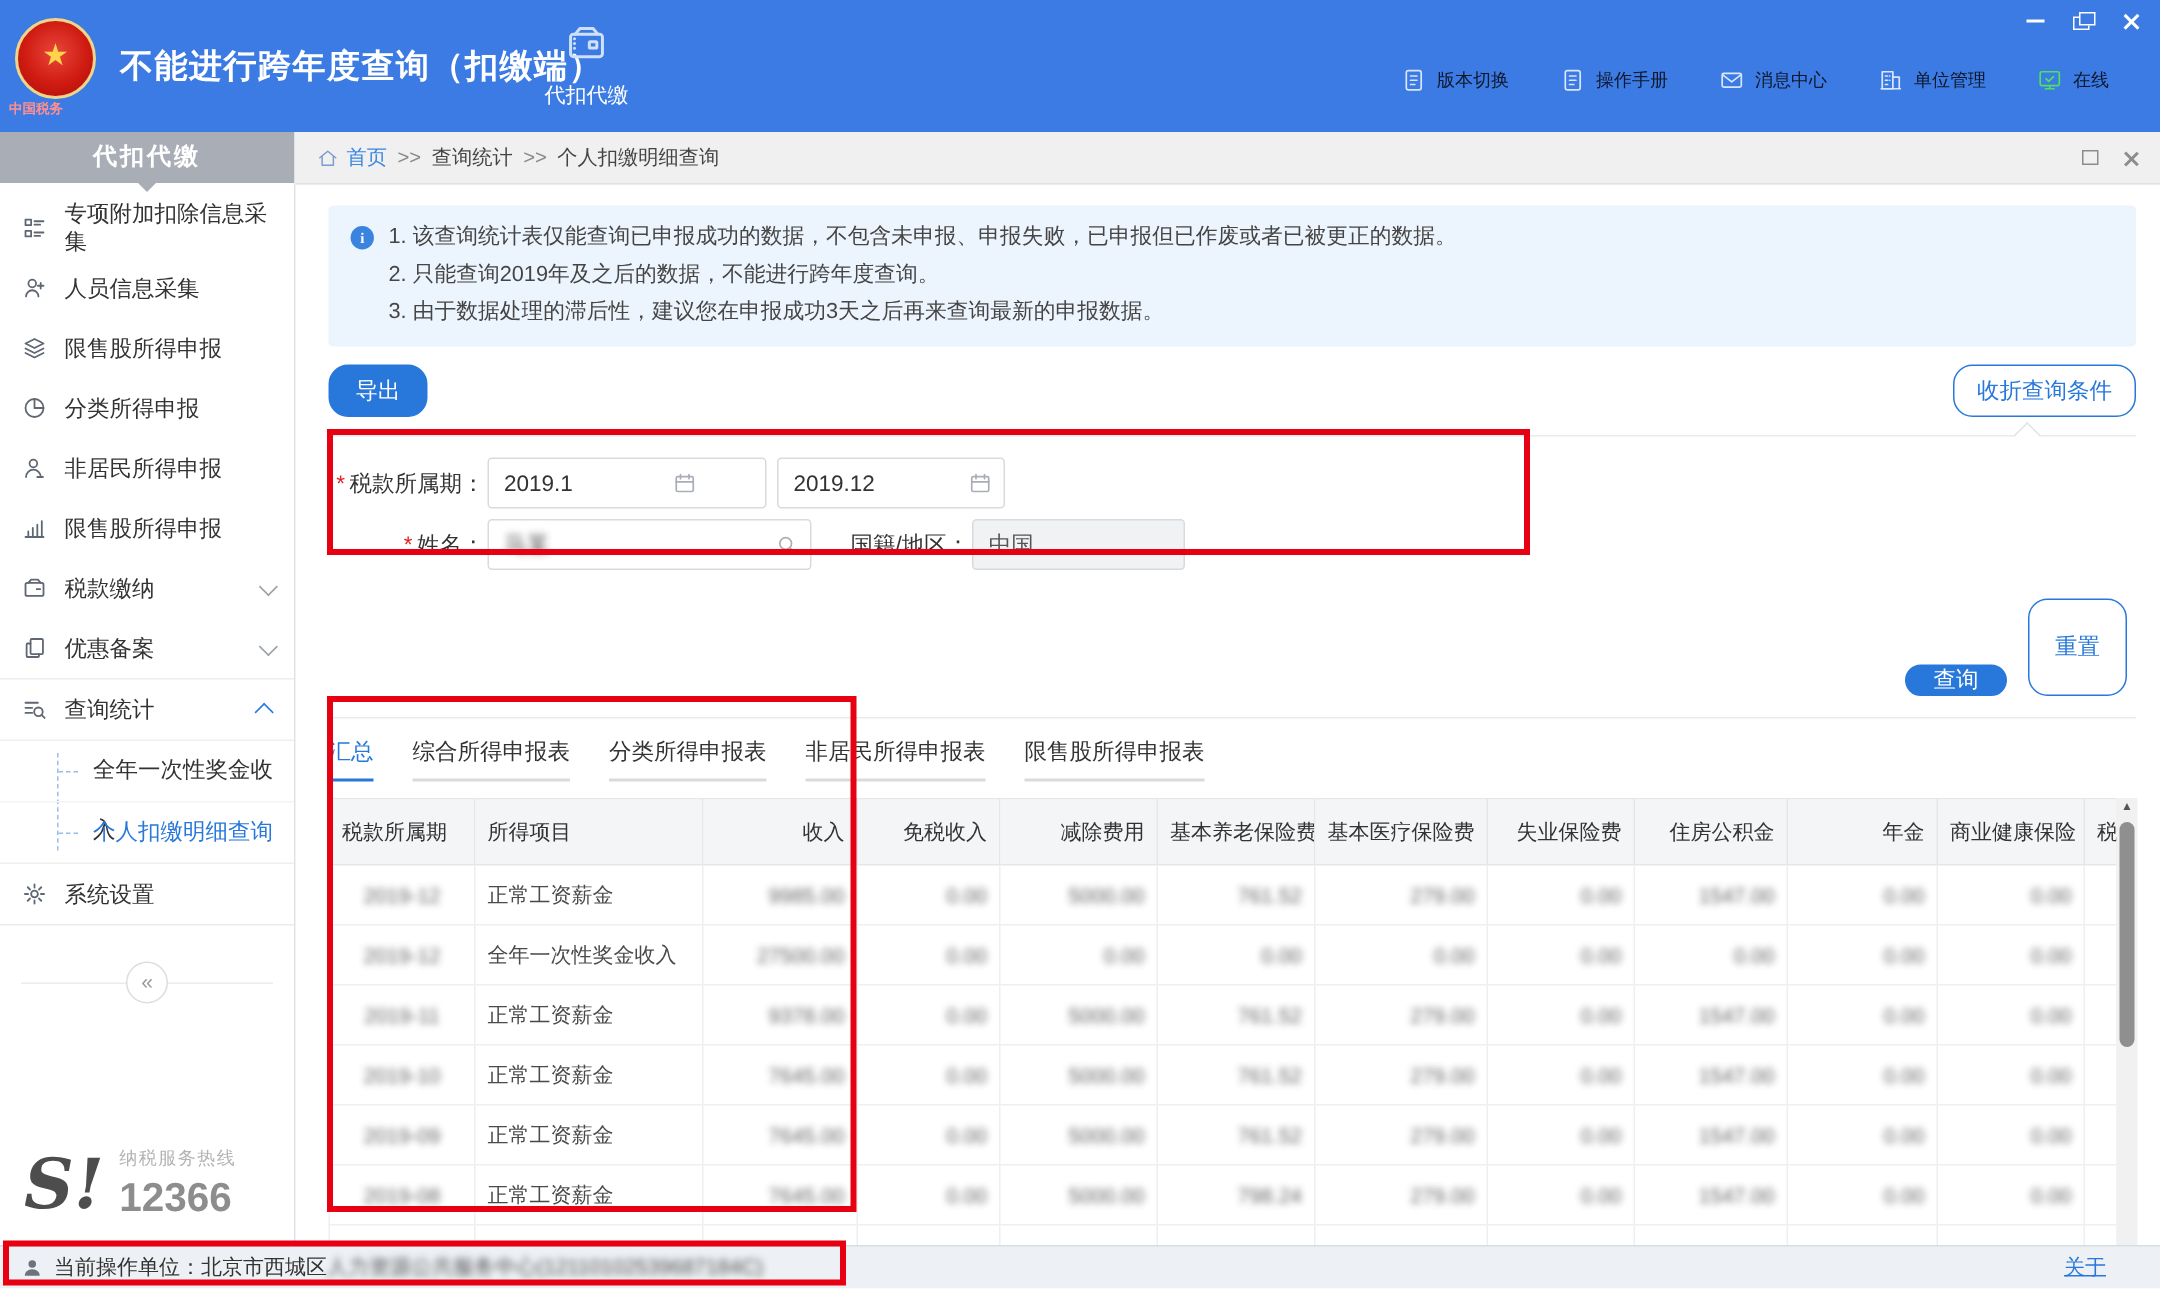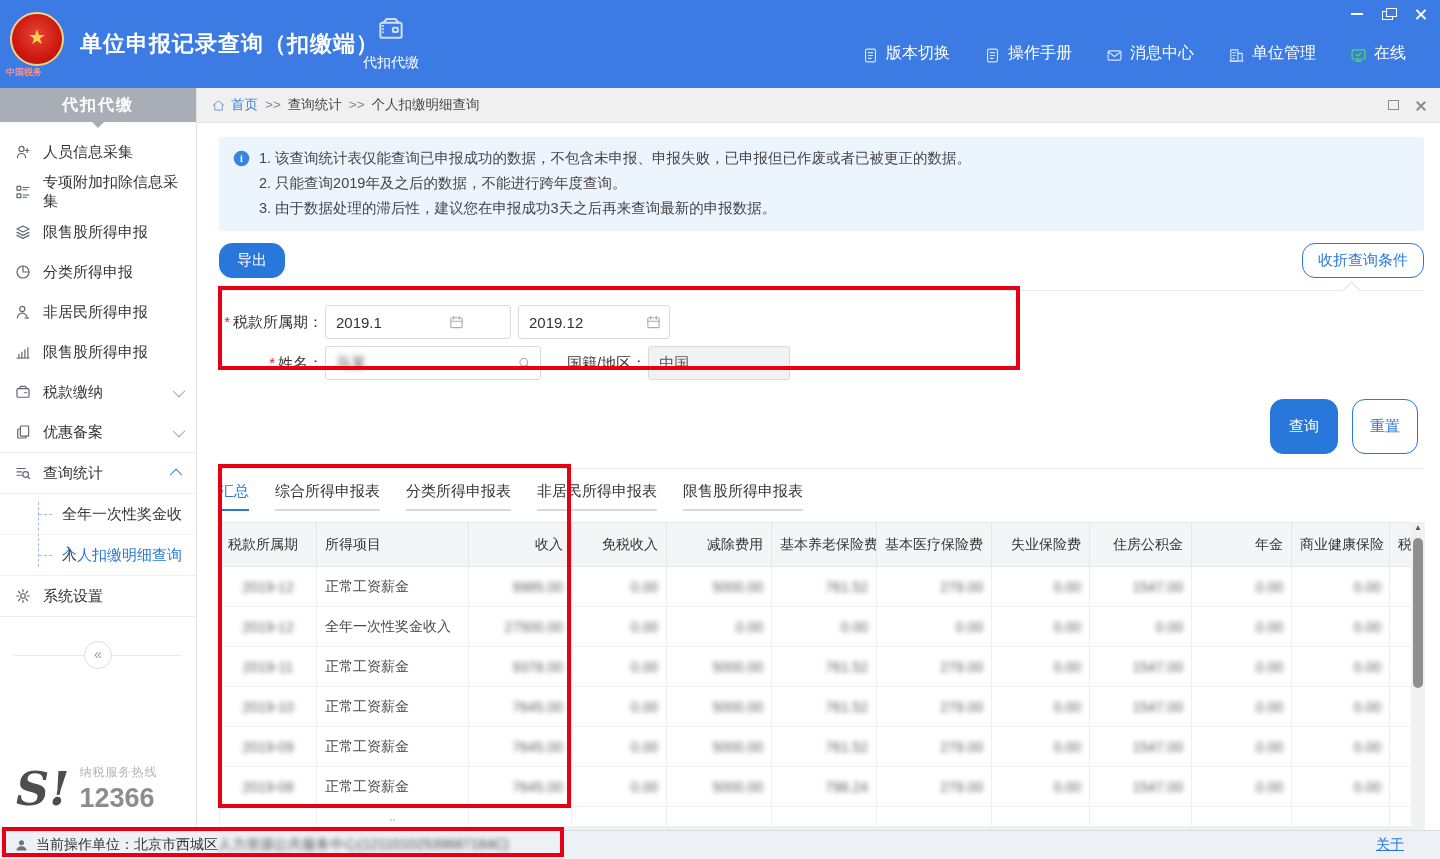--- a/index.html
+++ b/index.html
@@ -16,21 +16,21 @@
           border:2px solid #f0d48a;position:relative;}
   .emblem::before{content:"★";position:absolute;left:50%;top:46%;transform:translate(-50%,-50%);
           color:#ffd44d;font-size:20px;}
   .emblem-wrap{position:relative;height:70px;margin-top:6px;}
   .emblem-cap{position:absolute;left:6px;top:54px;font-size:9px;color:#ff8f8f;white-space:nowrap;font-weight:bold;}
   .app-title{color:#fff;font-size:22px;margin-left:16px;letter-spacing:1px;font-weight:bold;}
   .module-tab{position:absolute;left:348px;top:14px;width:86px;text-align:center;color:#fff;cursor:pointer;}
   .module-tab .icon{width:30px;height:30px;color:#cfe0fa;}
   .module-tab .lbl{font-size:14px;margin-top:6px;}
   .top-nav{margin-left:auto;display:flex;align-items:center;gap:34px;margin-right:34px;margin-top:18px;}
-  .top-nav .nav-item{display:flex;align-items:flex-end;gap:7px;color:#ffffff;font-size:16px;cursor:pointer;}
+  .top-nav .nav-item{display:flex;align-items:flex-end;gap:7px;color:#0f172a;font-size:12px;cursor:pointer;}
   .top-nav .icon{width:17px;height:17px;color:#d9e6fb;}
   .top-nav .nav-item.online .icon{color:#4ee05e;}
   .win-controls{position:absolute;top:8px;right:12px;display:flex;gap:18px;align-items:center;}
   .wc{width:14px;height:12px;position:relative;cursor:pointer;}
   .wc-min::after{content:"";position:absolute;left:1px;right:1px;top:5px;height:2px;background:#fff;}
   .wc-restore::before{content:"";position:absolute;left:0;top:3px;width:9px;height:7px;border:1.5px solid #fff;}
   .wc-restore::after{content:"";position:absolute;left:4px;top:0px;width:9px;height:7px;border:1.5px solid #fff;background:#3b7be3;}
   .wc-close::before,.wc-close::after{content:"";position:absolute;left:6px;top:0;width:2px;height:13px;background:#fff;}
   .wc-close::before{transform:rotate(45deg);} .wc-close::after{transform:rotate(-45deg);}
 
@@ -105,21 +105,21 @@
   .q-field{position:relative;margin-left:2px;}
   .q-input{height:34px;border:1px solid #d7dbe0;border-radius:3px;background:#fff;display:flex;
            align-items:center;padding:0 32px 0 10px;font-size:15px;color:#333;box-sizing:border-box;}
   .q-input.noicon{padding-right:10px;}
   .q-input.disabled{background:#f1f2f4;color:#555;}
   .q-field .field-icon{position:absolute;right:8px;top:50%;transform:translateY(-50%);
            width:17px;height:17px;color:#a9aeb6;}
   .to-label{margin:0 14px;}
   .grp{margin-left:26px;display:flex;align-items:center;}
   .q-actions{display:flex;justify-content:flex-end;gap:14px;padding:12px 6px 14px 0;border-bottom:1px solid #e8ebee;}
-  .btn-search{padding:17px 18px;}
+  .btn-search{padding:0 18px;margin-top:44px;}
   .btn-reset{padding:5px 17px;}
 
   .tabs{display:flex;gap:26px;margin-top:13px;font-size:15px;}
   .tab{padding-bottom:8px;border-bottom:2px solid #d8dbde;color:#333;cursor:pointer;}
   .tab.active{color:#2878db;border-bottom-color:#2878db;}
 
   
   .table-region{position:relative;margin-top:11px;width:1206px;}
   table{border-collapse:collapse;table-layout:fixed;width:1192px;font-size:14px;}
   th{background:#f4f5f7;border:1px solid #e4e7ea;height:44px;font-weight:normal;color:#333;
@@ -150,21 +150,21 @@
   #anno-status{left:2px;top:827px;width:562px;height:30px;}
 </style>
 </head>
 <body>
 
 <header class="topbar">
   <div class="emblem-wrap">
     <div class="emblem"></div>
     <div class="emblem-cap">中国税务</div>
   </div>
-  <div class="app-title">单位申报记录查询（扣缴端）</div>
+  <div class="app-title">不能进行跨年度查询（扣缴端）</div>
   <div class="module-tab">
     <span class="icon" style="margin:0 auto;"><svg viewBox="0 0 24 24" fill="none" stroke="currentColor" stroke-width="1.6" stroke-linecap="round" stroke-linejoin="round">
           <rect x="3.5" y="7" width="17" height="12" rx="1.5"></rect>
           <path d="M6 7l2.5-3h7L18 7"></path>
           <rect x="13.5" y="11" width="4" height="3.4" rx=".6"></rect>
           <path d="M5.6 9.5h.01M5.6 12h.01M5.6 14.5h.01"></path>
         </svg></span>
     <div class="lbl">代扣代缴</div>
   </div>
   <nav class="top-nav" id="top-nav">
@@ -224,36 +224,36 @@
 </header>
 
 <div class="main-row">
 
   <aside class="sidebar">
     <div class="sidebar-header">代扣代缴</div>
     <ul class="menu" id="sidebar-menu">
         <li class="menu-item">
           <span class="icon" style="width: 18px; height: 18px;">
             <svg viewBox="0 0 24 24" fill="none" stroke="currentColor" stroke-width="1.6" stroke-linecap="round" stroke-linejoin="round">
+              <rect x="4" y="4.5" width="5" height="5"></rect>
+              <rect x="4" y="14.5" width="5" height="5"></rect>
+              <path d="M12 6h8M12 9h5M12 16h8M12 19h5"></path>
+            </svg>
+          </span>
+          <span>专项附加扣除信息采集</span>
+        </li>
+        <li class="menu-item">
+          <span class="icon" style="width: 18px; height: 18px;">
+            <svg viewBox="0 0 24 24" fill="none" stroke="currentColor" stroke-width="1.6" stroke-linecap="round" stroke-linejoin="round">
               <circle cx="10" cy="8" r="3.4"></circle>
               <path d="M4.5 19.5c0-3 2.5-5.5 5.5-5.5s5.5 2.5 5.5 5.5"></path>
               <path d="M17.5 7.5v5M15 10h5"></path>
             </svg>
           </span>
           <span>人员信息采集</span>
-        </li>
-        <li class="menu-item">
-          <span class="icon" style="width: 18px; height: 18px;">
-            <svg viewBox="0 0 24 24" fill="none" stroke="currentColor" stroke-width="1.6" stroke-linecap="round" stroke-linejoin="round">
-              <rect x="4" y="4.5" width="5" height="5"></rect>
-              <rect x="4" y="14.5" width="5" height="5"></rect>
-              <path d="M12 6h8M12 9h5M12 16h8M12 19h5"></path>
-            </svg>
-          </span>
-          <span>专项附加扣除信息采集</span>
         </li>
         <li class="menu-item">
           <span class="icon" style="width: 18px; height: 18px;">
             <svg viewBox="0 0 24 24" fill="none" stroke="currentColor" stroke-width="1.6" stroke-linecap="round" stroke-linejoin="round">
               <path d="M12 4l8 4-8 4-8-4z"></path>
               <path d="M4 12.5l8 4 8-4"></path>
               <path d="M4 16.5l8 4 8-4"></path>
             </svg>
           </span>
           <span>限售股所得申报</span>

